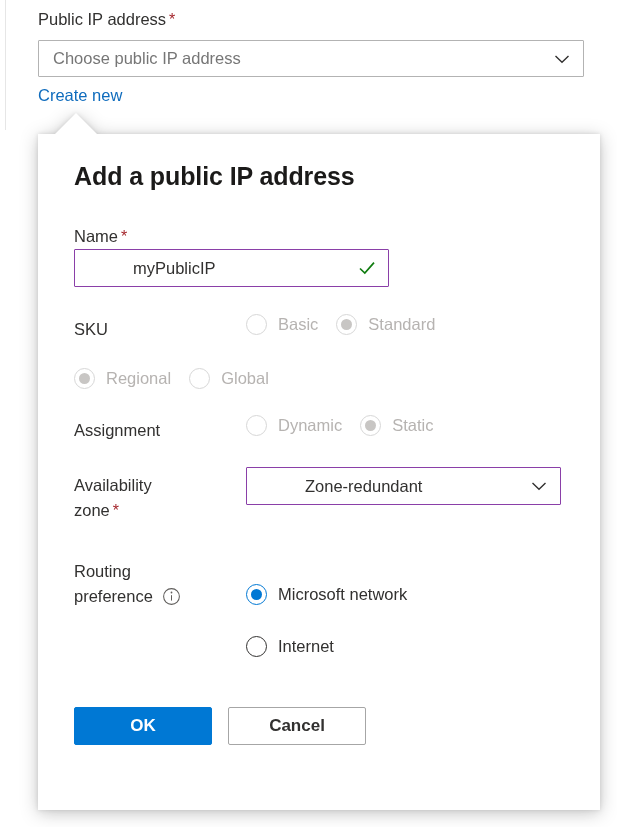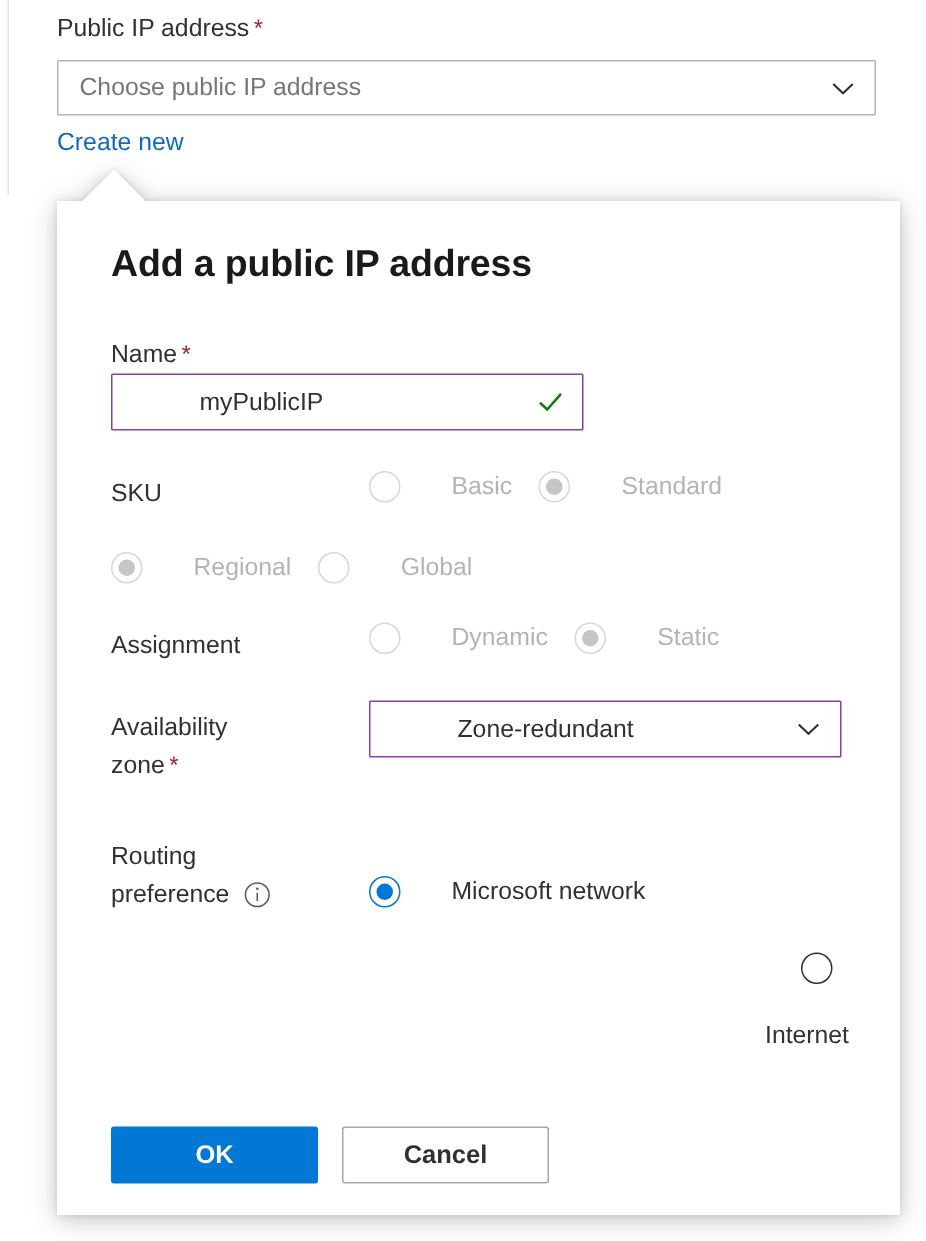--- a/index.html
+++ b/index.html
@@ -160,31 +160,30 @@
     display: flex;
     align-items: center;
     padding-top: 2px;
   }
   .radio-group.vertical {
     display: block;
     padding-top: 0;
   }
   .radio-item {
     display: flex;
-    align-items: flex-end;
+    align-items: center;
     margin-right: 18px;
     white-space: nowrap;
-    gap: 23px;
   }
   .radio-group.vertical .radio-item {
     margin-right: 0;
     margin-bottom: 13px;
     margin-top: 30px;
   }
-  .radio-group.vertical .radio-item:last-child { margin-bottom: 0; flex-direction: column; }
+  .radio-group.vertical .radio-item:last-child { margin-bottom: 0; }
 
   .radio {
     width: 21px;
     height: 21px;
     border-radius: 50%;
     box-sizing: border-box;
     border: 1px solid #323130;
     flex: none;
     margin-right: 11px;
     position: relative;

